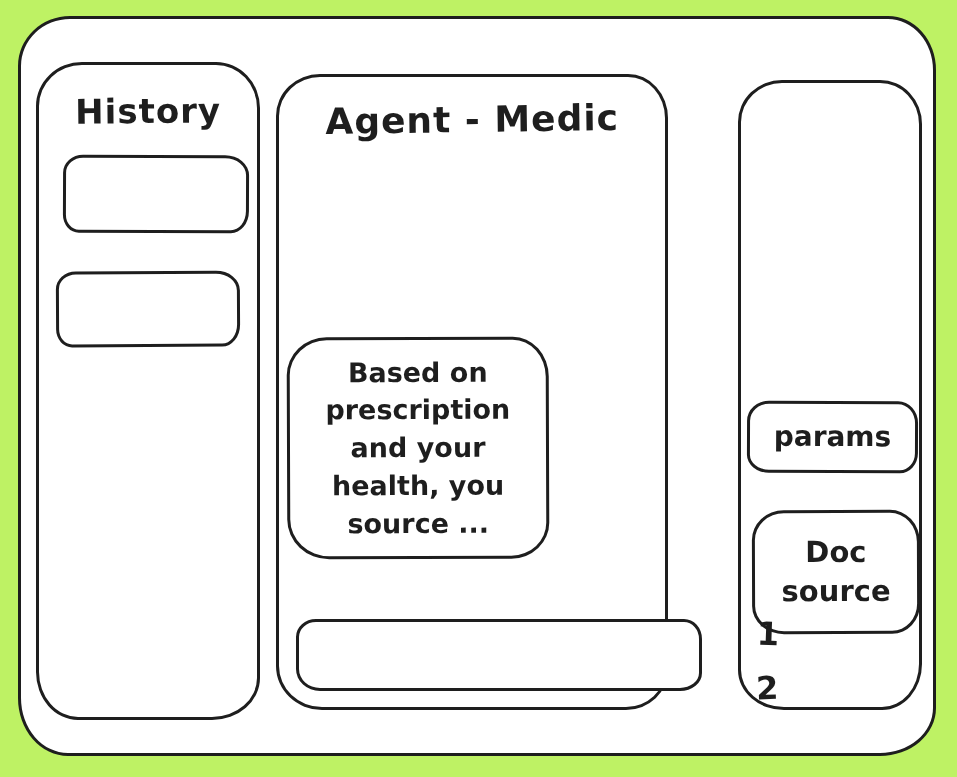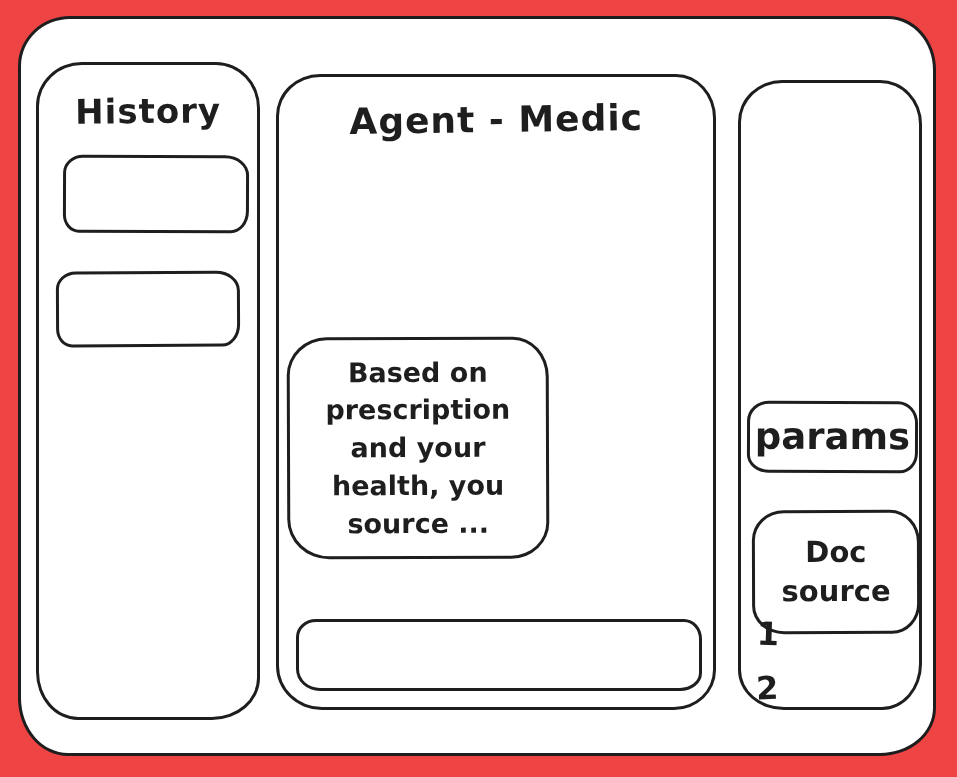--- a/index.html
+++ b/index.html
@@ -2,21 +2,21 @@
 <html><head>
 <meta charset="utf-8">
 <style>
   * { margin: 0; padding: 0; box-sizing: border-box; }
   html, body { background: #ffffff; }
   body { font-family: "DejaVu Sans", sans-serif; color: #1e1e1e; }
   .canvas {
     position: relative;
     width: 957px;
     height: 777px;
-    background: #ef4444;
+    background: #bef264;
     overflow: hidden;
   }
   .sketch {
     position: absolute;
     border: 3px solid #1e1e1e;
     background: #ffffff;
   }
   
   .frame {
     left: 18px; top: 16px; width: 918px; height: 740px;
@@ -40,21 +40,21 @@
   .history-item {
     position: absolute;
     border: 3px solid #1e1e1e;
     background: #ffffff;
     border-radius: 20px 24px 18px 16px / 18px 20px 22px 18px;
   }
   .history-item-1 { left: 24px; top: 90px; width: 186px; height: 78px; transform: rotate(0.2deg); }
   .history-item-2 { left: 17px; top: 206px; width: 184px; height: 76px; transform: rotate(-0.3deg); }
   
   .chat-panel {
-    left: 276px; top: 74px; width: 440px; height: 636px;
+    left: 276px; top: 74px; width: 392px; height: 636px;
     border-radius: 44px 40px 42px 46px / 42px 44px 40px 44px;
   }
   .chat-title {
     width: 100%;
     text-align: center;
     font-size: 36px;
     font-weight: 700;
     letter-spacing: 1px;
     padding-top: 22px;
     transform: rotate(-0.8deg);
@@ -119,21 +119,21 @@
     transform: rotate(0.3deg);
   }
   .tool-ocr {
     left: 14px; top: 148px; width: 164px; height: 94px;
     font-size: 33px;
     border-radius: 28px 30px 28px 26px / 30px 26px 28px 30px;
     transform: rotate(-0.3deg);
   }
   .tool-params {
     left: 6px; top: 318px; width: 171px; height: 72px;
-    font-size: 37px;
+    font-size: 28px;
     border-radius: 22px 20px 18px 22px / 20px 22px 20px 18px;
     transform: rotate(0.2deg);
     text-align: right;
   }
   .tool-doc {
     left: 11px; top: 427px; width: 168px; height: 124px;
     font-size: 29px;
     padding: 0 12px;
     border-radius: 32px 30px 28px 32px / 30px 32px 30px 28px;
     transform: rotate(-0.2deg);

